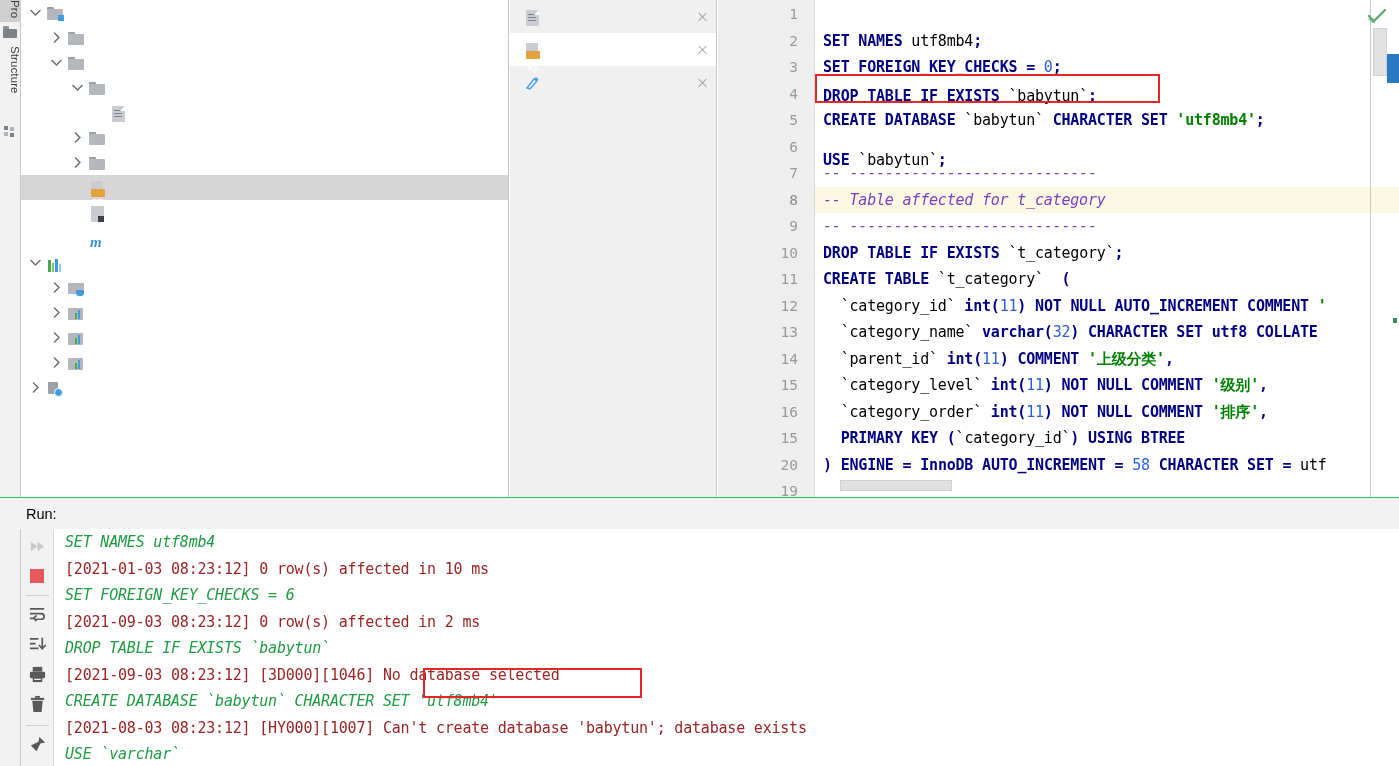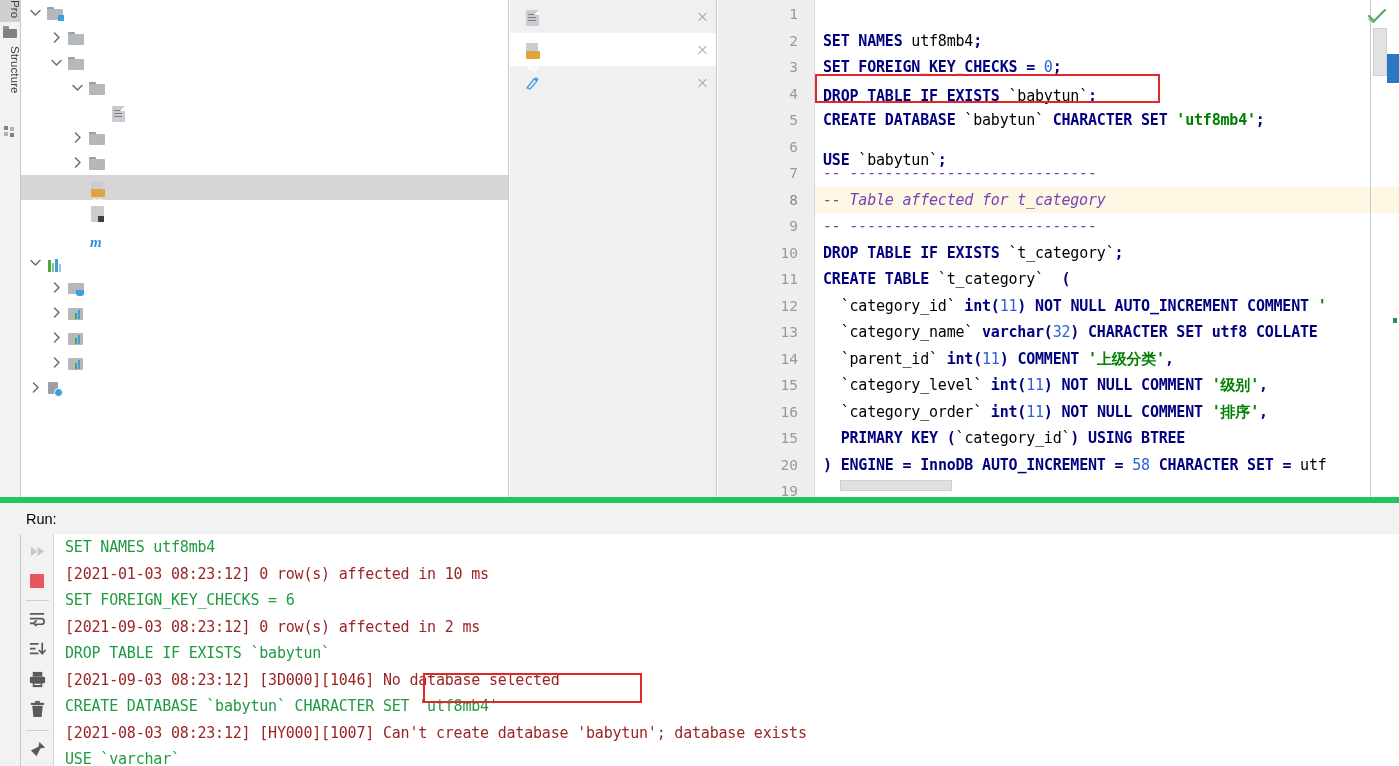--- a/index.html
+++ b/index.html
@@ -170,21 +170,21 @@
   .ok-check{position:absolute;right:13px;top:9px;width:18px;height:14px;}
   .vscroll-track{position:absolute;right:12px;top:28px;width:14px;height:48px;background:#e2e2e2;border:1px solid #d0d0d0;box-sizing:border-box;}
   .vscroll-marker{position:absolute;right:0px;top:54px;width:12px;height:29px;background:#2a78c2;}
   .markstripe{position:absolute;right:2px;width:4px;height:5px;}
   .hscroll{position:absolute;left:122px;top:480px;width:112px;height:11px;background:#e0e0e0;border:1px solid #cfcfcf;box-sizing:border-box;}
   .editor-rt-border{position:absolute;right:28px;top:0;width:1px;height:497px;background:#c9c9c9;}
 
   
   .runpanel{
     position:absolute;left:0;top:497px;width:1399px;height:269px;background:#ffffff;
-    border-top:6px solid #22c55e; box-sizing:border-box;
+    border-top:1px solid #22c55e; box-sizing:border-box;
   }
   .runheader{
     position:absolute;left:0;top:0;width:1399px;height:31px;background:#f2f2f2;
     display:flex;align-items:center;
   }
   .runlabel{margin-left:26px;font-size:14.5px;color:#000;}
   .runtab{
     position:relative;margin-left:24px;height:31px;display:flex;align-items:center;
     font-size:14.5px;color:#000;padding-right:4px;
   }
@@ -208,21 +208,21 @@
   .runside .ric{position:absolute;left:7px;width:19px;height:19px;}
   .runleftstrip{position:absolute;left:0;top:31px;width:21px;height:238px;background:#f2f2f2;border-right:1px solid #c9c9c9;box-sizing:border-box;}
 
   .runout{
     position:absolute;left:55px;top:31px;right:0;height:238px;background:#ffffff;overflow:hidden;
   }
   .rl{
     position:absolute;left:10px;height:26.5px;line-height:26.5px;
     font-family:"DejaVu Sans Mono", monospace;font-size:15px;white-space:pre;letter-spacing:-0.2px;
   }
-  .rsql{color:#1f9b42;}
+  .rsql{color:#1f9b42;font-style:italic;}
   .rerr{color:#9b2424;}
 </style>
 </head>
 <body>
 
 <div id="root">
 
   <div class="leftstrip">
     <div class="vtab vtab-project">
       <span class="vtxt">Pro</span>

